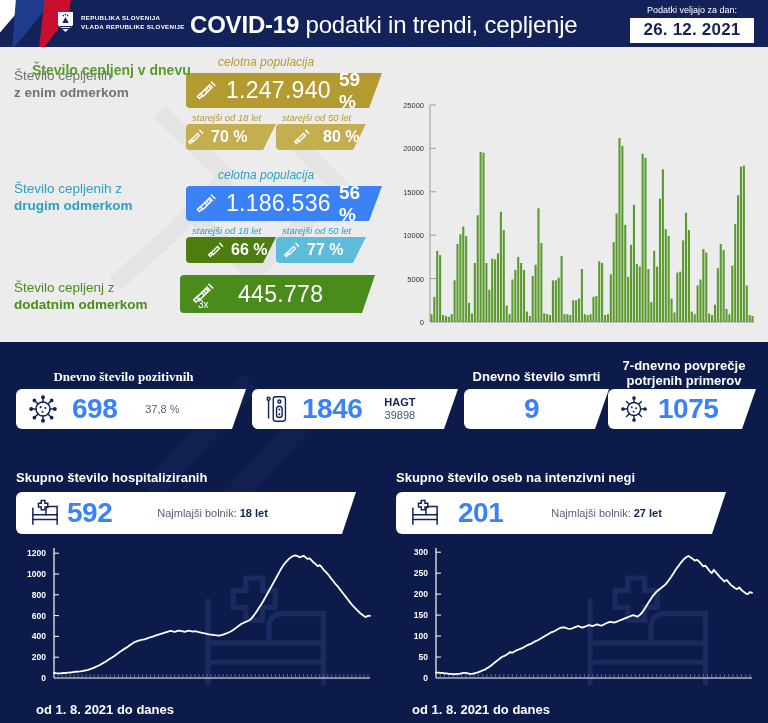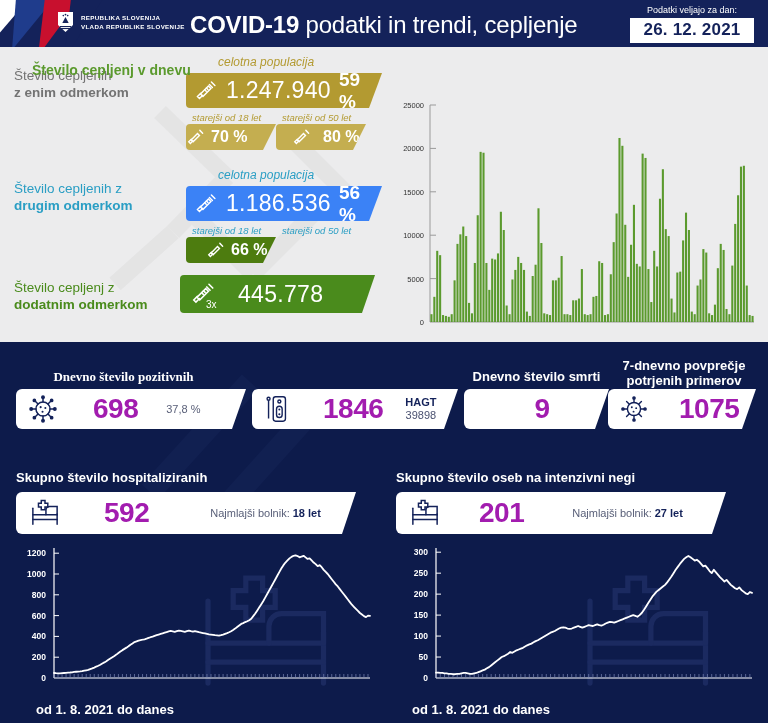--- a/index.html
+++ b/index.html
@@ -62,21 +62,21 @@
   .panel-dark {
     position: absolute; left: 0; top: 342px; width: 768px; height: 381px;
     background: #0d1b4b; overflow: hidden;
   }
   .stat-head { position: absolute; color: #ffffff; font-size: 13px; font-weight: bold; text-align: center; }
   .pill {
     position: absolute; background: #ffffff; display: flex; align-items: center;
     clip-path: polygon(0 0, 100% 0, calc(100% - 14px) 100%, 0 100%);
     border-radius: 6px 0 0 6px;
   }
-  .pill .num { color: #a21caf; font-size: 28px; font-weight: bold; letter-spacing: -.5px; margin-left: 21px; }
+  .pill .num { color: #3b82f6; font-size: 28px; font-weight: bold; letter-spacing: -.5px; }
   .pill .sub { color: #5a6079; font-size: 11px; }
   .pill .sub b { color: #14225a; }
   .pill .hagt { color: #14225a; font-size: 11.5px; font-weight: bold; text-align: center; line-height: 13px; }
   .pill .hagt span { font-weight: normal; color: #4a5170; font-size: 11px; }
   .lc-foot { position: absolute; color: #ffffff; font-size: 13px; font-weight: bold; }
 </style>
 </head>
 <body>
 
 <div id="page">
@@ -202,39 +202,49 @@
         <g stroke="#ffffff" stroke-width="1.8" fill="none" stroke-linecap="round">
           <path d="M17.5 3 L21 6.5"></path>
             <path d="M14.5 7 L17 9.5 L9 17.5 L6.5 15 Z"></path>
           <path d="M6.8 14.2 L3.5 17.5 L5.5 19.5 L8.8 16.2"></path>
         </g>
       </svg>
       <span class="sm">66 %</span>
     </div>
 
     <div class="cap-sm" style="left:282px; top:178px; color:#2a9ec4;">starejši od 50 let</div>
+    <div class="bar" style="left:276px; top:190px; width:90px; height:26px; background:#5cbcd9; padding-left:6px; gap:6px;">
+      <svg class="syr" width="19" height="19" viewBox="0 0 24 24">
+        <g stroke="#ffffff" stroke-width="1.8" fill="none" stroke-linecap="round">
+          <path d="M17.5 3 L21 6.5"></path>
+            <path d="M14.5 7 L17 9.5 L9 17.5 L6.5 15 Z"></path>
+          <path d="M6.8 14.2 L3.5 17.5 L5.5 19.5 L8.8 16.2"></path>
+        </g>
+      </svg>
+      <span class="sm">77 %</span>
+    </div>
 
     <div class="vx-label" style="left:14px; top:232px; color:#4a8b1c;">
       <div class="l1">Število cepljenj z</div>
       <div class="l2">dodatnim odmerkom</div>
     </div>
 
     <div class="bar" style="left:180px; top:228px; width:195px; height:38px; background:#4a8b1c; padding-left:10px; gap:22px;">
       <div style="position:relative;">
         <svg class="syr" width="26" height="26" viewBox="0 0 24 24">
           <g stroke="#ffffff" stroke-width="1.5" fill="none" stroke-linecap="round">
             <path d="M17.5 3 L21 6.5"></path>
               <path d="M15.5 5.5 L18.5 8.5"></path>
             <path d="M14.5 7 L17 9.5 L9 17.5 L6.5 15 Z"></path>
             <path d="M6.8 14.2 L3.5 17.5 L5.5 19.5 L8.8 16.2"></path>
             <path d="M12.5 9 L14 10.5"></path>
               <path d="M10.8 10.8 L12.3 12.3"></path>
           </g>
         </svg>
-        <span style="position:absolute; left:16px; bottom:-3px; font-size:10px;">3x</span>
+        <span style="position:absolute; left:8px; bottom:-3px; font-size:10px;">3x</span>
       </div>
       <span class="bnum">445.778</span>
     </div>
 
     <div class="bc-title" style="top:15px; left:32px; position:absolute;">Število cepljenj v dnevu</div>
     <svg id="barchart-svg" style="position:absolute; left:390px; top:10px;" width="372" height="285">
         <text x="34" y="51" text-anchor="end" font-size="7.5" fill="#333" font-family="&quot;Liberation Sans&quot;, sans-serif">25000</text>
         <line x1="40" y1="48" x2="46" y2="48" stroke="#9a9a9a" stroke-width="1"></line>
         <text x="34" y="94.39999999999998" text-anchor="end" font-size="7.5" fill="#333" font-family="&quot;Liberation Sans&quot;, sans-serif">20000</text>
         <line x1="40" y1="91.39999999999998" x2="46" y2="91.39999999999998" stroke="#9a9a9a" stroke-width="1"></line>
@@ -447,21 +457,21 @@
             <circle cx="28.6" cy="16" r="1.3" fill="#14225a"></circle>
           <circle cx="13.5" cy="14" r="1.1" fill="#14225a" stroke="none"></circle>
           <circle cx="18.5" cy="15" r="1.1" fill="#14225a" stroke="none"></circle>
           <circle cx="15.5" cy="19" r="1.1" fill="#14225a" stroke="none"></circle>
         </g>
       </svg>
       <span class="num">1075</span>
     </div>
 
     <div class="stat-head" style="left:16px; top:128px; width:260px; text-align:left;">Skupno število hospitaliziranih</div>
-    <div class="pill" style="left:16px; top:150px; width:340px; height:42px; padding-left:14px; gap:23px;">
+    <div class="pill" style="left:16px; top:150px; width:340px; height:42px; padding-left:14px; gap:7px;">
       <svg width="30" height="28" viewBox="0 0 32 30">
         <g stroke="#14225a" stroke-width="1.6" fill="none" stroke-linecap="round">
           <path d="M3 10 V27"></path>
             <path d="M29 16 V27"></path>
           <path d="M3 17 H29"></path>
             <path d="M3 22 H29"></path>
           <path d="M17 17 V12 A4 4 0 0 1 21 8 H29 V17"></path>
           <path d="M12 1.5 h4 v3 h3 v4 h-3 v3 h-4 v-3 h-3 v-4 h3 z"></path>
         </g>
       </svg>

